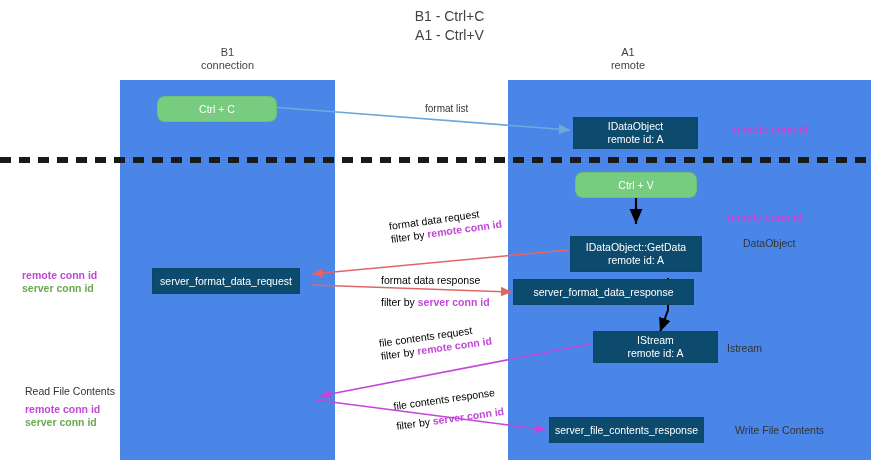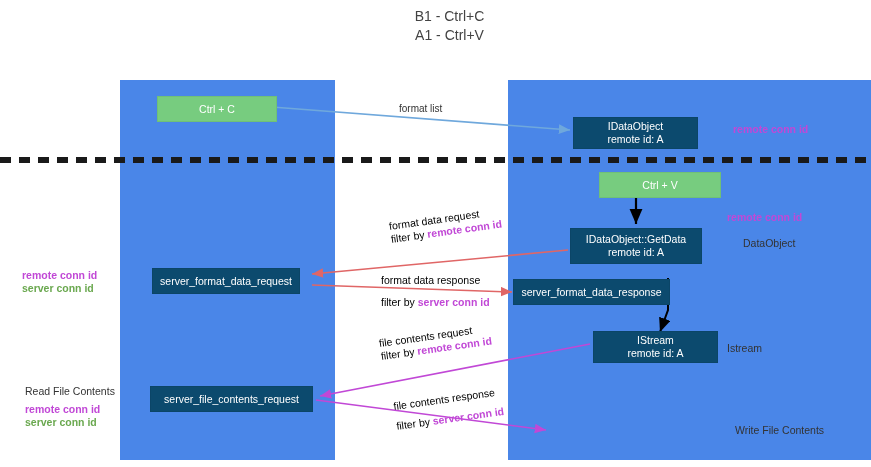--- a/index.html
+++ b/index.html
@@ -63,59 +63,64 @@
     flex-direction: column;
     align-items: center;
     justify-content: center;
     color: #ffffff;
     font-size: 10.5px;
     line-height: 13px;
     text-align: center;
     white-space: pre-line;
     border: 1px solid rgba(0,0,0,0.06);
   }
-  .box.green { background: #77cc7f; }
+  .box.green { background: #77cc7f; border-radius: 8px; }
   .box.orange { background: #0c4a6e; }
 
   .side-label {
     position: absolute;
     font-size: 10.5px;
     line-height: 13px;
     white-space: pre-line;
   }
   .side-label.black { color: #333333; }
   .side-label.purple { color: #c148d6; font-weight: bold; }
   .side-label.green-t { color: #6aa84f; font-weight: bold; }
 
   .edge-label {
     position: absolute;
     font-size: 10px;
     line-height: 13px;
     color: #333333;
     white-space: nowrap;
+    margin-left: 26px;
   }
   .rot-up { transform: rotate(-8deg); transform-origin: left center; }
 
   .stack {
     position: absolute;
     white-space: nowrap;
   }
   .stack > div { font-size: 10.5px; line-height: 13px; }
 </style>
 </head>
 <body>
 
 <div id="canvas">
 
   <div class="lane lane-b1"></div>
   <div class="lane lane-a1"></div>
 
   <div class="title">B1 - Ctrl+C
 A1 - Ctrl+V</div>
 
+  <div class="col-head col-head-b1">B1
+connection</div>
+  <div class="col-head col-head-a1">A1
+remote</div>
 
   <svg id="svg-layer" viewBox="0 0 871 467">
     <defs>
       <marker id="ar-blue" markerWidth="8" markerHeight="8" refX="7" refY="3" orient="auto">
         <path d="M0,0 L7,3 L0,6 z" fill="#6fa8dc"></path>
       </marker>
       <marker id="ar-red" markerWidth="8" markerHeight="8" refX="7" refY="3" orient="auto">
         <path d="M0,0 L7,3 L0,6 z" fill="#e06666"></path>
       </marker>
       <marker id="ar-mag" markerWidth="8" markerHeight="8" refX="7" refY="3" orient="auto">
@@ -141,34 +146,34 @@
     <line x1="590" y1="344" x2="320" y2="396" stroke="#c148d6" stroke-width="1.6" marker-end="url(#ar-mag)"></line>
 
     <line x1="316" y1="400" x2="546" y2="430" stroke="#c148d6" stroke-width="1.6" marker-end="url(#ar-mag)"></line>
   </svg>
 
   <div class="box green" style="left:157px; top:96px; width:120px; height:26px;">Ctrl + C</div>
 
   <div class="box orange" style="left:573px; top:117px; width:125px; height:32px;">IDataObject
 remote id: A</div>
 
-  <div class="box green" style="left:575px; top:172px; width:122px; height:26px;margin-left:24px;">Ctrl + V</div>
-
-  <div class="box orange" style="left:570px; top:228px; width:132px; height:36px;">IDataObject::GetData
+  <div class="box green" style="left:575px; top:172px; width:122px; height:26px;">Ctrl + V</div>
+
+  <div class="box orange" style="left:570px; top:236px; width:132px; height:36px;">IDataObject::GetData
 remote id: A</div>
 
   <div class="box orange" style="left:152px; top:268px; width:148px; height:26px;">server_format_data_request</div>
 
-  <div class="box orange" style="left:513px; top:279px; width:157px; height:26px;">server_format_data_response</div>
+  <div class="box orange" style="left:513px; top:279px; width:181px; height:26px;">server_format_data_response</div>
 
   <div class="box orange" style="left:593px; top:331px; width:125px; height:32px;">IStream
 remote id: A</div>
 
-  <div class="box orange" style="left:150px; top:386px; width:163px; height:26px;">server_file_contents_request</div>
-
+
+  <div class="box orange" style="left:549px; top:417px; width:155px; height:26px;">server_file_contents_response</div>
 
   <div class="edge-label" style="left:399px; top:102px;">format list</div>
 
   <div class="stack rot-up" style="left:390px; top:220px;">
     <div>format data request</div>
     <div>
       <span>filter by </span><span class="hl-purple" style="color:#c148d6;font-weight:bold;">remote conn id</span>
     </div>
   </div>
 

